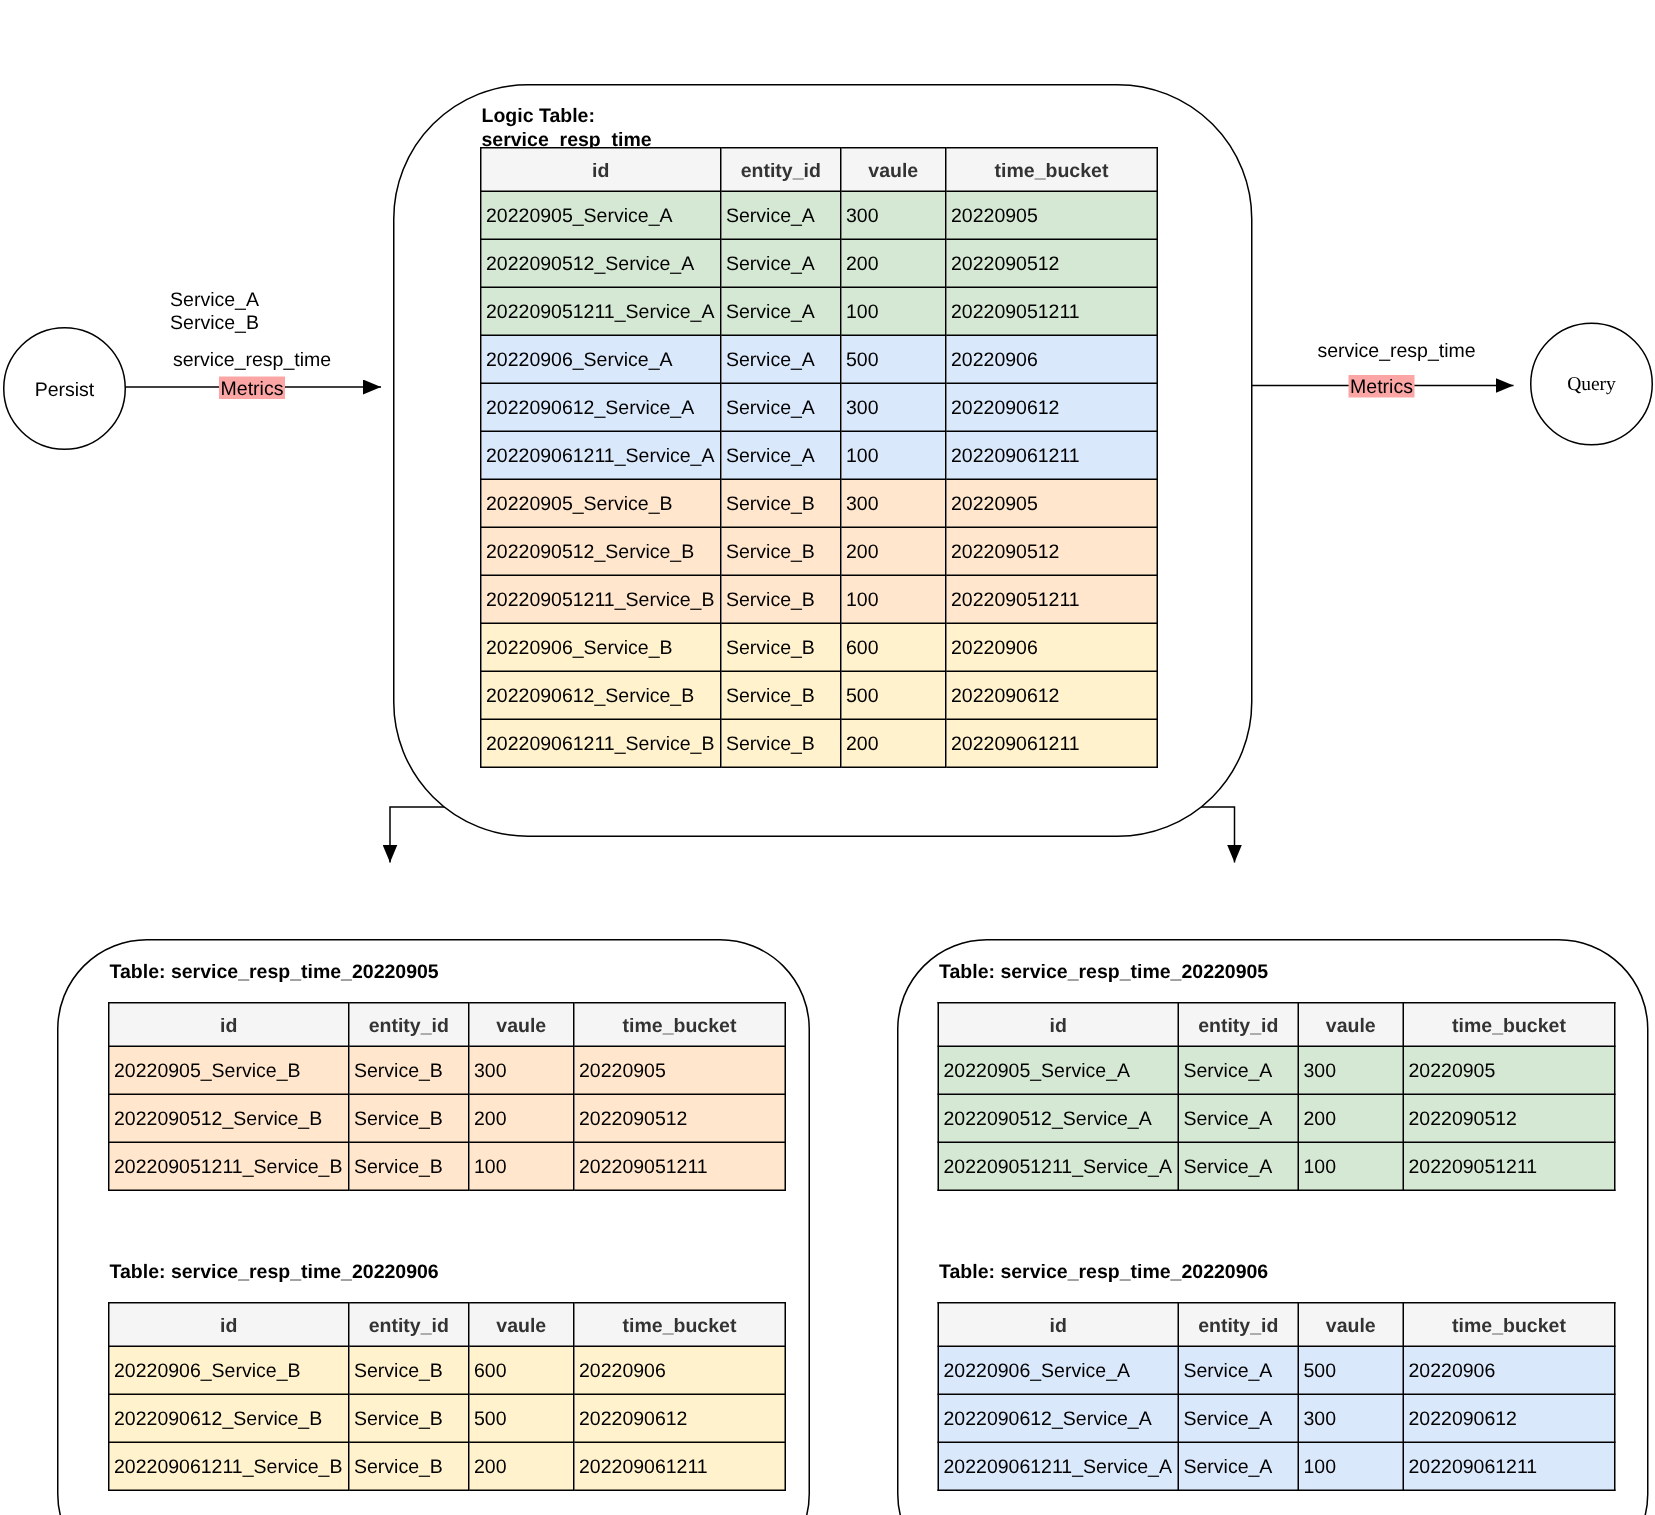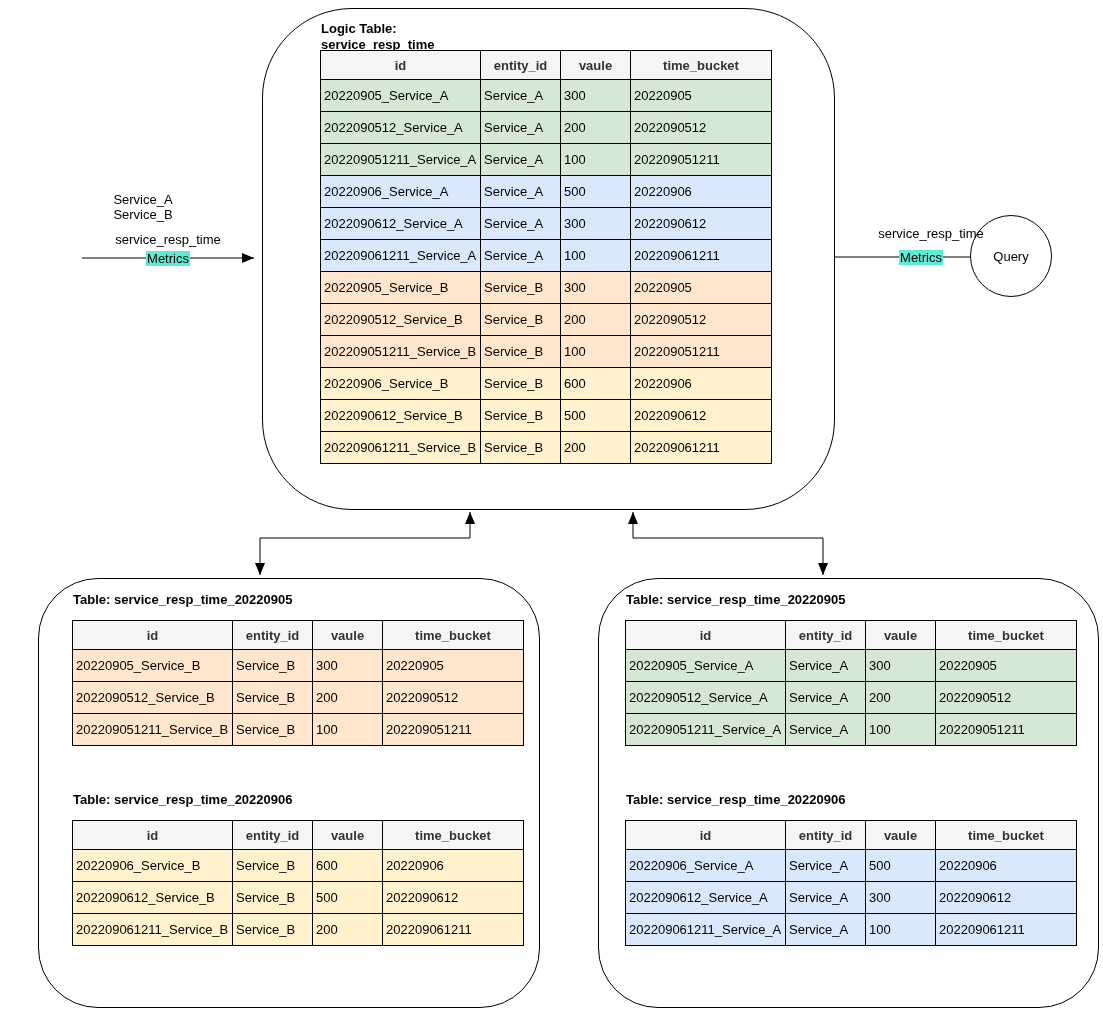--- a/index.html
+++ b/index.html
@@ -28,20 +28,21 @@
     align-items: center;
     justify-content: center;
     font-size: 13px;
     z-index: 2;
   }
   .rounded-box {
     position: absolute;
     border: 1px solid #000;
     background: #fff;
     z-index: 2;
+    margin-top: 48px;
   }
   .logic-box { left: 262px; top: 8px; width: 571px; height: 500px; border-radius: 90px; }
   .ds0-box   { left: 38px;  top: 578px; width: 500px; height: 428px; border-radius: 60px; }
   .ds1-box   { left: 598px; top: 578px; width: 499px; height: 428px; border-radius: 60px; }
   .box-title {
     position: absolute;
     font-size: 13px;
     font-weight: bold;
     line-height: 16px;
     white-space: nowrap;
@@ -86,21 +87,21 @@
   table.data-table col.c4 { width: 141px; }
   .edge-label {
     position: absolute;
     font-size: 13px;
     text-align: center;
     white-space: nowrap;
     z-index: 3;
     line-height: 15px;
   }
   .edge-label .on-line {
-    background: #5eead4;
+    background: #fca5a5;
     padding: 0 1px;
   }
 </style>
 </head>
 <body>
 
 <div class="canvas">
 
   <svg class="connector-layer">
     <defs>
@@ -110,22 +111,25 @@
       <marker id="arrowStart" markerWidth="13" markerHeight="10" refX="12" refY="5" orient="auto-start-reverse" markerUnits="userSpaceOnUse">
         <path d="M0,0 L12,5 L0,10 Z" fill="#000"></path>
       </marker>
     </defs>
     <path d="M82,258 L254,258" stroke="#000" fill="none" stroke-width="1" marker-end="url(#arrowEnd)"></path>
     <path d="M833,257 L1009,257" stroke="#000" fill="none" stroke-width="1" marker-end="url(#arrowEnd)"></path>
     <path d="M260,575 L260,538 L470,538 L470,512" stroke="#000" fill="none" stroke-width="1" marker-start="url(#arrowStart)" marker-end="url(#arrowEnd)"></path>
     <path d="M823,575 L823,538 L633,538 L633,512" stroke="#000" fill="none" stroke-width="1" marker-start="url(#arrowStart)" marker-end="url(#arrowEnd)"></path>
   </svg>
 
-
-  <div class="node-circle" style="left:970px; top:215px;">
+  <div class="node-circle" style="left:2px; top:218px;">
+    <span>Persist</span>
+  </div>
+
+  <div class="node-circle" style="left:1020px; top:215px;font-family:Liberation Serif, serif;">
     <span>Query</span>
   </div>
 
   <div class="edge-label" style="left:83px; top:192px; width:120px;">Service_A</div>
   <div class="edge-label" style="left:83px; top:207px; width:120px;">Service_B</div>
   <div class="edge-label" style="left:98px; top:232px; width:140px;">service_resp_time</div>
   <div class="edge-label" style="left:98px; top:251px; width:140px;">
     <span class="on-line">Metrics</span>
   </div>
 

